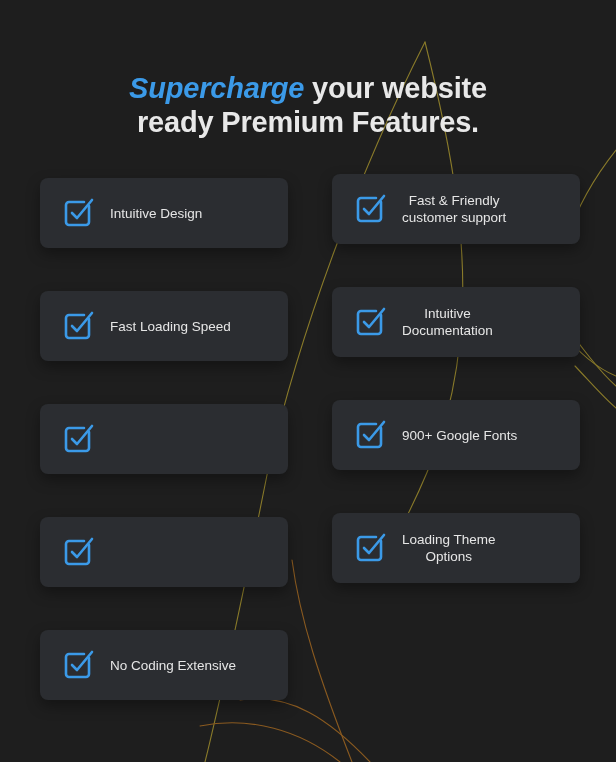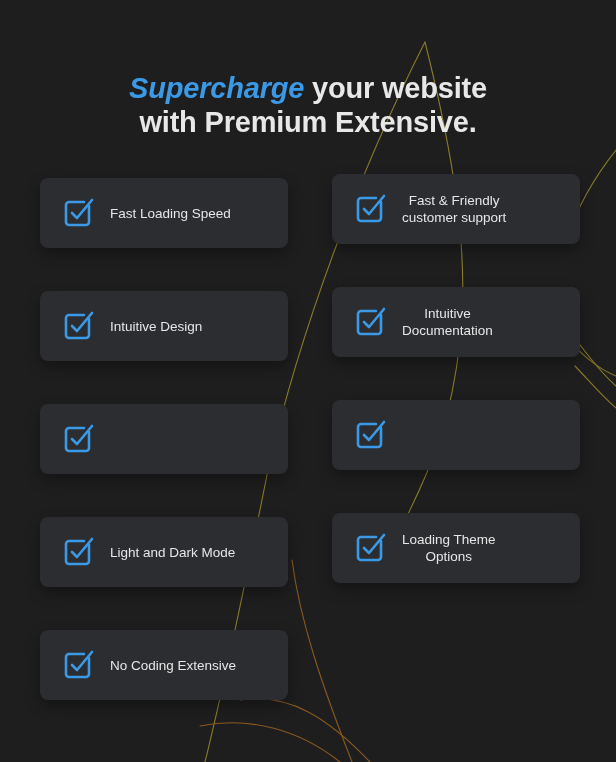--- a/index.html
+++ b/index.html
@@ -114,56 +114,55 @@
     <path stroke="#8a5a20" d="M 292 560 C 300 620 320 680 352 762"></path>
     <path stroke="#8a5a20" d="M 240 700 C 290 692 330 720 370 762"></path>
     <path stroke="#8a5a20" d="M 200 726 C 250 716 300 730 340 762"></path>
   </g>
 </svg>
 
 <div id="content">
 
   <h1 class="heading">
     <span class="accent">Supercharge</span><span> your website</span>
-    <span class="line2">with Premium Extensive.</span>
+    <span class="line2">ready Premium Features.</span>
   </h1>
 
   <div class="grid">
 
     <div class="col col-left">
 
       <div class="card">
         <svg class="check-icon" viewBox="0 0 32 32" fill="none">
           <path d="M27 9 V25 A3 3 0 0 1 24 28 H7 A3 3 0 0 1 4 25 V8 A3 3 0 0 1 7 5 H22" stroke="#3b9ae8" stroke-width="2.6" stroke-linecap="round" stroke-linejoin="round"></path>
           <path d="M10 16 L15 21 L30 3" stroke="#3b9ae8" stroke-width="2.6" stroke-linecap="round" stroke-linejoin="round"></path>
         </svg>
+        <span class="card-label">Intuitive Design</span>
+      </div>
+
+      <div class="card">
+        <svg class="check-icon" viewBox="0 0 32 32" fill="none">
+          <path d="M27 9 V25 A3 3 0 0 1 24 28 H7 A3 3 0 0 1 4 25 V8 A3 3 0 0 1 7 5 H22" stroke="#3b9ae8" stroke-width="2.6" stroke-linecap="round" stroke-linejoin="round"></path>
+          <path d="M10 16 L15 21 L30 3" stroke="#3b9ae8" stroke-width="2.6" stroke-linecap="round" stroke-linejoin="round"></path>
+        </svg>
         <span class="card-label">Fast Loading Speed</span>
       </div>
 
       <div class="card">
         <svg class="check-icon" viewBox="0 0 32 32" fill="none">
           <path d="M27 9 V25 A3 3 0 0 1 24 28 H7 A3 3 0 0 1 4 25 V8 A3 3 0 0 1 7 5 H22" stroke="#3b9ae8" stroke-width="2.6" stroke-linecap="round" stroke-linejoin="round"></path>
           <path d="M10 16 L15 21 L30 3" stroke="#3b9ae8" stroke-width="2.6" stroke-linecap="round" stroke-linejoin="round"></path>
         </svg>
-        <span class="card-label">Intuitive Design</span>
-      </div>
-
-      <div class="card">
-        <svg class="check-icon" viewBox="0 0 32 32" fill="none">
-          <path d="M27 9 V25 A3 3 0 0 1 24 28 H7 A3 3 0 0 1 4 25 V8 A3 3 0 0 1 7 5 H22" stroke="#3b9ae8" stroke-width="2.6" stroke-linecap="round" stroke-linejoin="round"></path>
-          <path d="M10 16 L15 21 L30 3" stroke="#3b9ae8" stroke-width="2.6" stroke-linecap="round" stroke-linejoin="round"></path>
-        </svg>
-      </div>
-
-      <div class="card">
-        <svg class="check-icon" viewBox="0 0 32 32" fill="none">
-          <path d="M27 9 V25 A3 3 0 0 1 24 28 H7 A3 3 0 0 1 4 25 V8 A3 3 0 0 1 7 5 H22" stroke="#3b9ae8" stroke-width="2.6" stroke-linecap="round" stroke-linejoin="round"></path>
-          <path d="M10 16 L15 21 L30 3" stroke="#3b9ae8" stroke-width="2.6" stroke-linecap="round" stroke-linejoin="round"></path>
-        </svg>
-        <span class="card-label">Light and Dark Mode</span>
+      </div>
+
+      <div class="card">
+        <svg class="check-icon" viewBox="0 0 32 32" fill="none">
+          <path d="M27 9 V25 A3 3 0 0 1 24 28 H7 A3 3 0 0 1 4 25 V8 A3 3 0 0 1 7 5 H22" stroke="#3b9ae8" stroke-width="2.6" stroke-linecap="round" stroke-linejoin="round"></path>
+          <path d="M10 16 L15 21 L30 3" stroke="#3b9ae8" stroke-width="2.6" stroke-linecap="round" stroke-linejoin="round"></path>
+        </svg>
       </div>
 
       <div class="card">
         <svg class="check-icon" viewBox="0 0 32 32" fill="none">
           <path d="M27 9 V25 A3 3 0 0 1 24 28 H7 A3 3 0 0 1 4 25 V8 A3 3 0 0 1 7 5 H22" stroke="#3b9ae8" stroke-width="2.6" stroke-linecap="round" stroke-linejoin="round"></path>
           <path d="M10 16 L15 21 L30 3" stroke="#3b9ae8" stroke-width="2.6" stroke-linecap="round" stroke-linejoin="round"></path>
         </svg>
         <span class="card-label">No Coding Extensive</span>
       </div>
     </div>
@@ -187,20 +186,21 @@
         </svg>
         <span class="card-label">Intuitive
 Documentation</span>
       </div>
 
       <div class="card">
         <svg class="check-icon" viewBox="0 0 32 32" fill="none">
           <path d="M27 9 V25 A3 3 0 0 1 24 28 H7 A3 3 0 0 1 4 25 V8 A3 3 0 0 1 7 5 H22" stroke="#3b9ae8" stroke-width="2.6" stroke-linecap="round" stroke-linejoin="round"></path>
           <path d="M10 16 L15 21 L30 3" stroke="#3b9ae8" stroke-width="2.6" stroke-linecap="round" stroke-linejoin="round"></path>
         </svg>
+        <span class="card-label">900+ Google Fonts</span>
       </div>
 
       <div class="card">
         <svg class="check-icon" viewBox="0 0 32 32" fill="none">
           <path d="M27 9 V25 A3 3 0 0 1 24 28 H7 A3 3 0 0 1 4 25 V8 A3 3 0 0 1 7 5 H22" stroke="#3b9ae8" stroke-width="2.6" stroke-linecap="round" stroke-linejoin="round"></path>
           <path d="M10 16 L15 21 L30 3" stroke="#3b9ae8" stroke-width="2.6" stroke-linecap="round" stroke-linejoin="round"></path>
         </svg>
         <span class="card-label">Loading Theme
 Options</span>
       </div>

